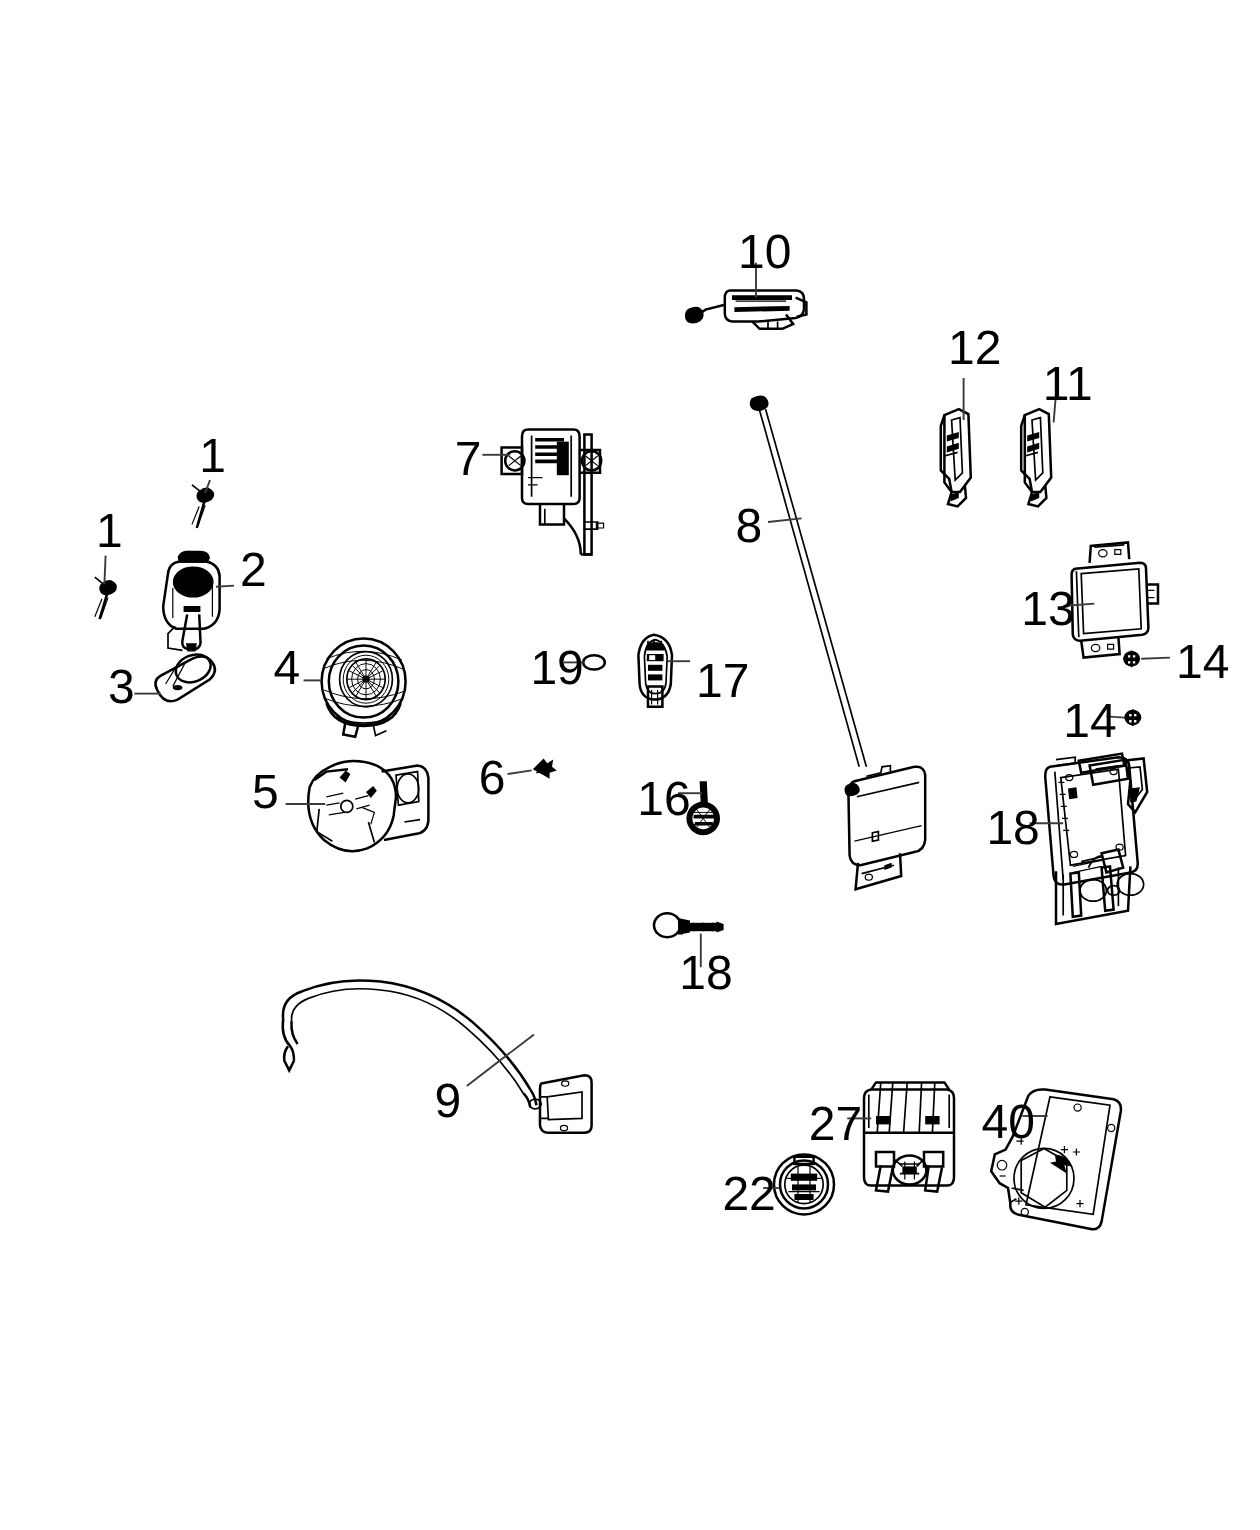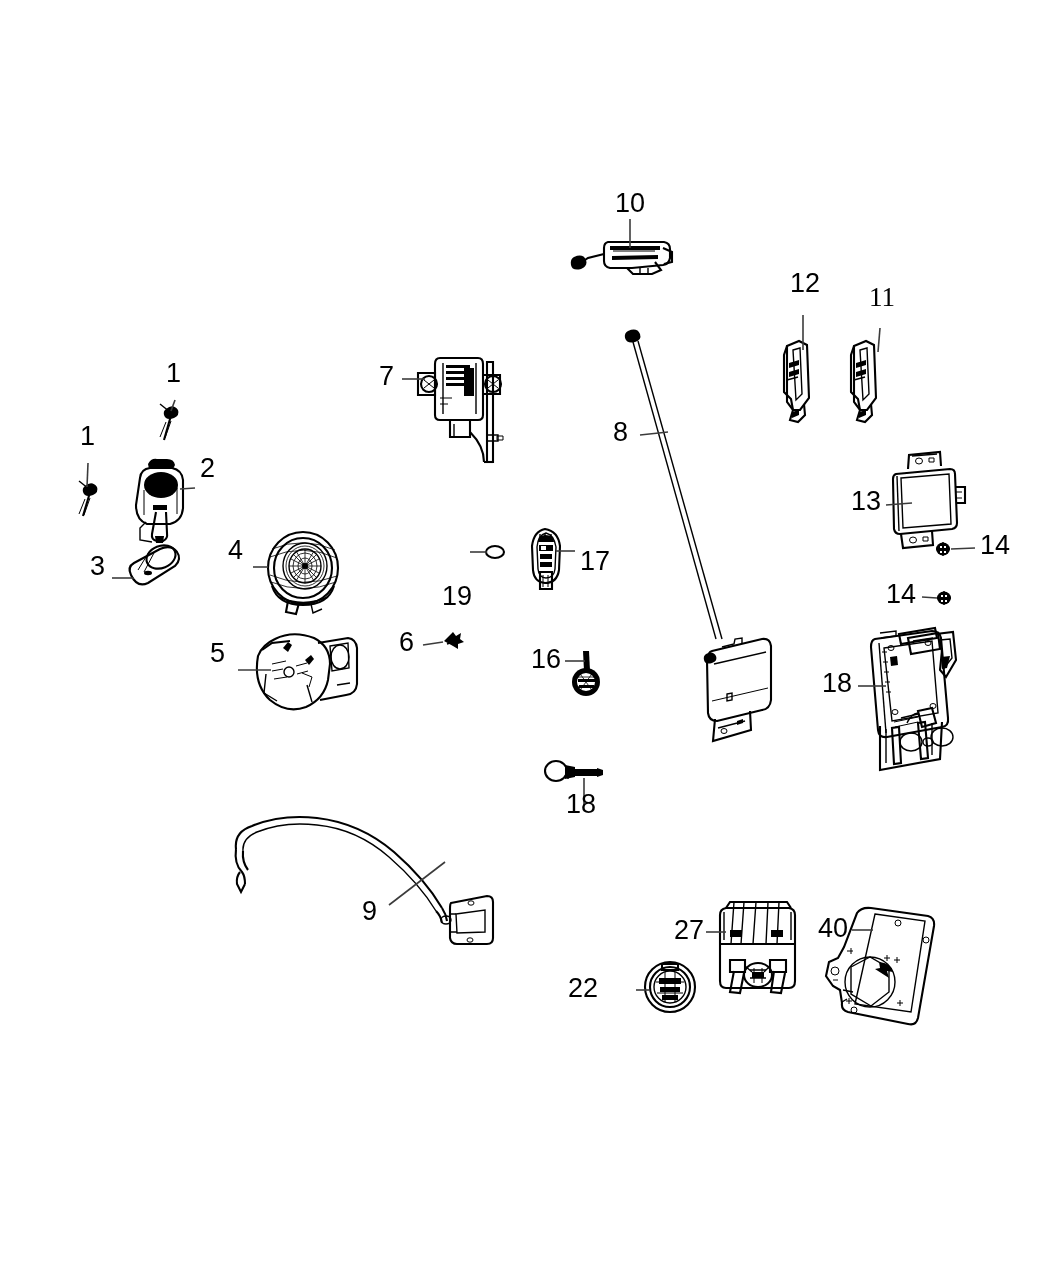--- a/index.html
+++ b/index.html
@@ -18,21 +18,21 @@
   }
   #parts-svg {
     position: absolute;
     top: 0; left: 0;
     width: 1050px;
     height: 1275px;
   }
   .callout-label {
     position: absolute;
     font-family: "Liberation Sans", sans-serif;
-    font-size: 27px;
+    font-size: 40px;
     font-weight: 400;
     color: #000000;
     line-height: 1;
     white-space: nowrap;
     user-select: none;
   }
   .ln { stroke: #000; stroke-width: 1.4; fill: none; }
   .ln2 { stroke: #000; stroke-width: 2.1; fill: none; }
   .ln-thin { stroke: #000; stroke-width: 1; fill: none; }
   .ln-hair { stroke: #000; stroke-width: 0.8; fill: none; }
@@ -389,27 +389,27 @@
   <div class="callout-label" style="left:80px;  top:423px;">1</div>
   <div class="callout-label" style="left:200px; top:455px;">2</div>
   <div class="callout-label" style="left:90px;  top:553px;">3</div>
   <div class="callout-label" style="left:228px; top:537px;">4</div>
   <div class="callout-label" style="left:210px; top:640px;">5</div>
   <div class="callout-label" style="left:399px; top:629px;">6</div>
   <div class="callout-label" style="left:379px; top:363px;">7</div>
   <div class="callout-label" style="left:613px; top:419px;">8</div>
   <div class="callout-label" style="left:362px; top:898px;">9</div>
   <div class="callout-label" style="left:615px; top:190px;">10</div>
-  <div class="callout-label" style="left:869px; top:284px;font-family:Liberation Serif, serif;">11</div>
+  <div class="callout-label" style="left:869px; top:300px;">11</div>
   <div class="callout-label" style="left:790px; top:270px;">12</div>
   <div class="callout-label" style="left:851px; top:488px;text-align:center;">13</div>
   <div class="callout-label" style="left:980px; top:532px;">14</div>
   <div class="callout-label" style="left:886px; top:581px;">14</div>
   <div class="callout-label" style="left:822px; top:670px;">18</div>
   <div class="callout-label" style="left:531px; top:646px;">16</div>
   <div class="callout-label" style="left:580px; top:548px;">17</div>
   <div class="callout-label" style="left:566px; top:791px;">18</div>
-  <div class="callout-label" style="left:442px; top:537px;margin-top:46px;">19</div>
+  <div class="callout-label" style="left:442px; top:537px;">19</div>
   <div class="callout-label" style="left:818px; top:915px;">40</div>
   <div class="callout-label" style="left:674px; top:917px;">27</div>
-  <div class="callout-label" style="left:568px; top:975px;">22</div>
+  <div class="callout-label" style="left:602px; top:975px;">22</div>
 
 </div>
 
 </body></html>

